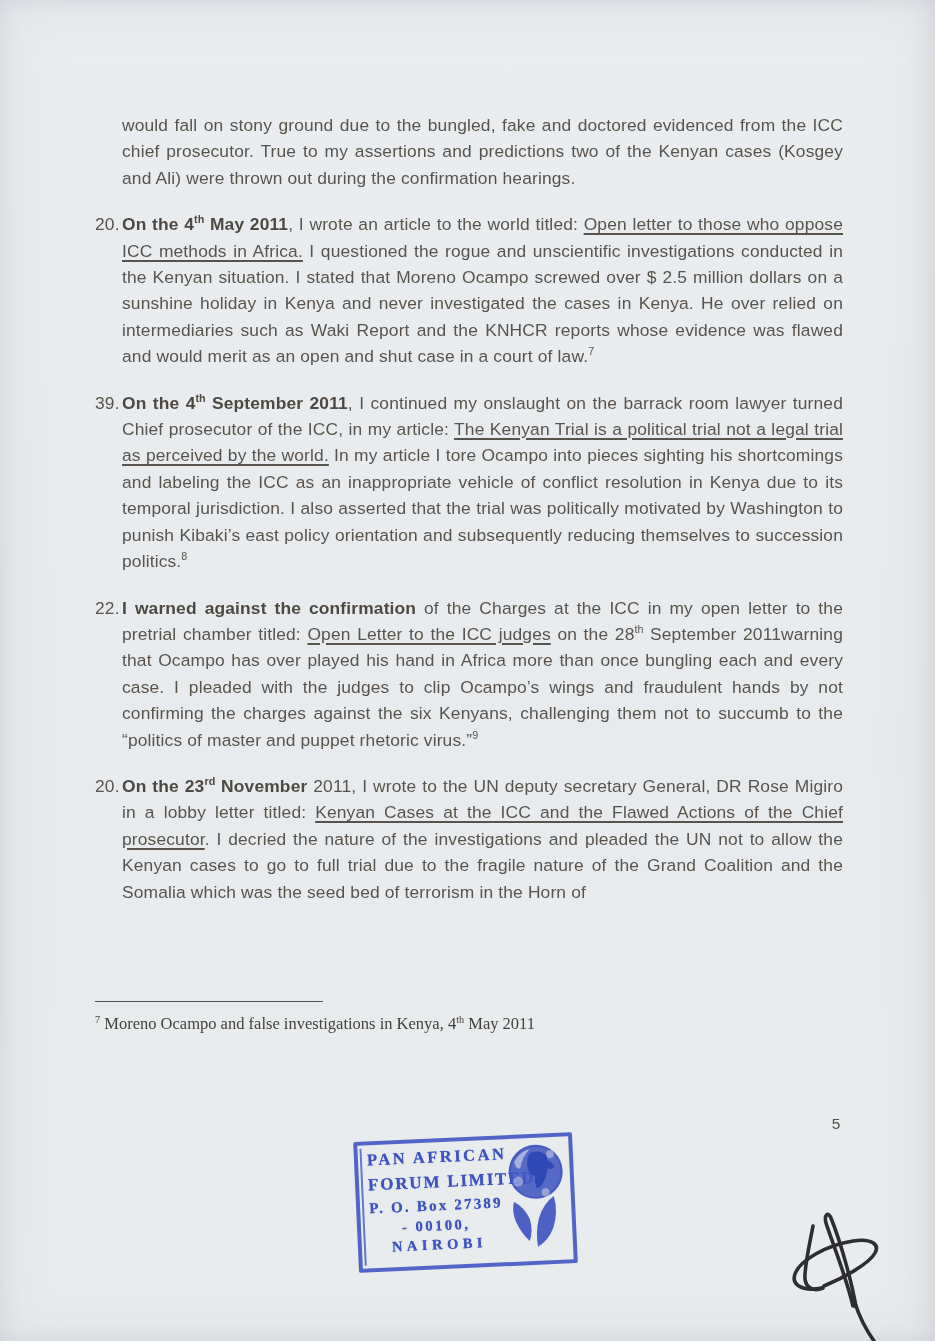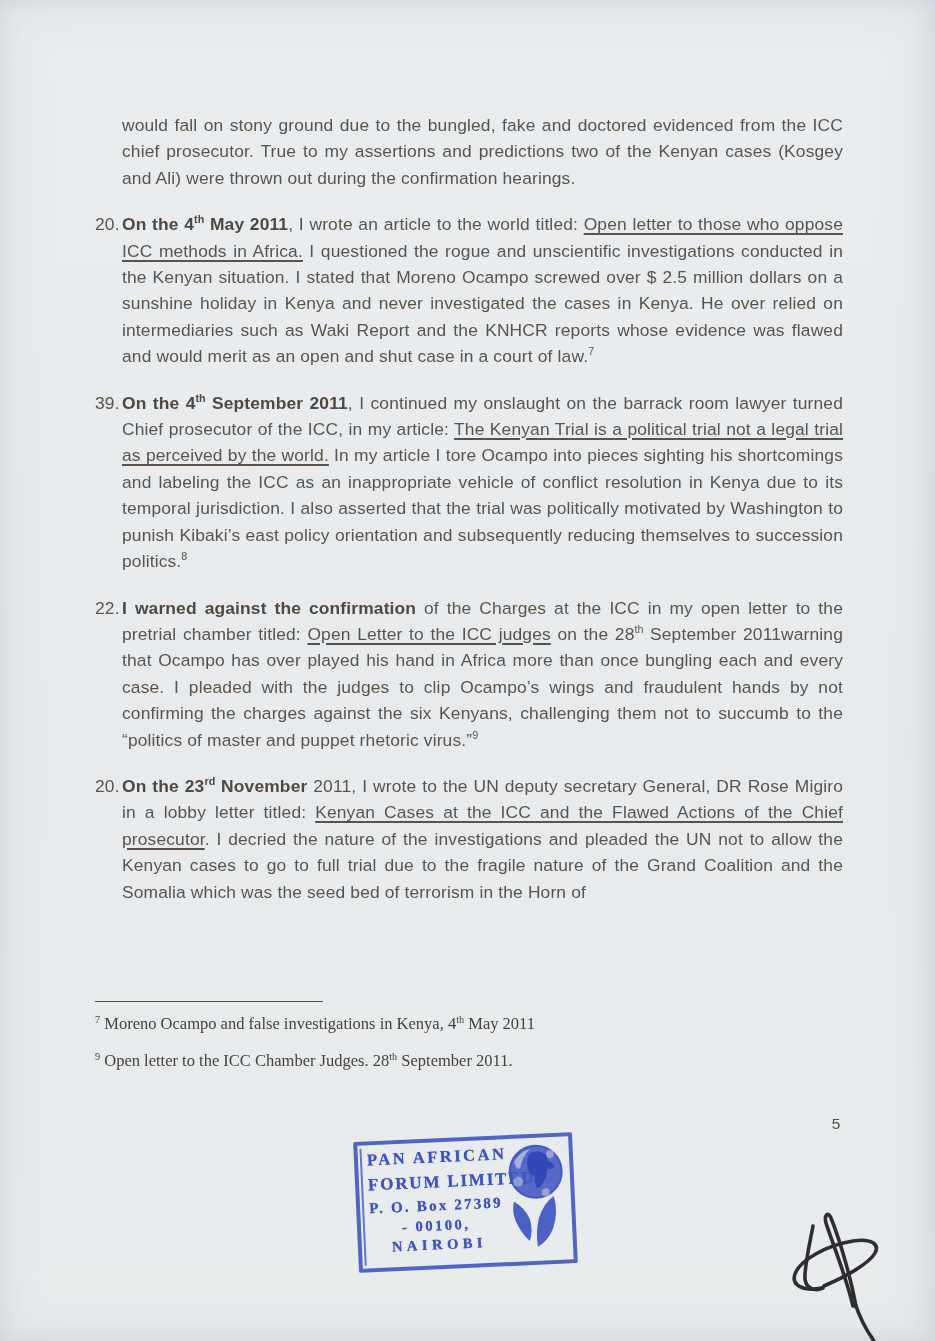--- a/index.html
+++ b/index.html
@@ -93,21 +93,20 @@
       <div class="para">
         <span class="pnum">20.</span>
         <div class="ptxt"><span class="b">On the 23</span><sup class="b">rd</sup><span class="b"> November</span><span> 2011, I wrote to the UN deputy secretary General, DR Rose Migiro in a lobby letter titled: </span><span class="u">Kenyan Cases at the ICC and the Flawed Actions of the Chief prosecutor</span><span>.  I decried the nature of the investigations and pleaded the UN not to allow the Kenyan cases to go to full trial due to the fragile nature of the Grand Coalition and the Somalia which was the seed bed of terrorism in the Horn of</span></div>
       </div>
     </div>
 
   <div class="footnotes">
     <div class="fn-divider"></div>
     <div>
         <div class="fn"><sup>7</sup><span> Moreno Ocampo and false investigations in Kenya, 4</span><sup>th</sup><span> May 2011</span></div>
-        <div class="fn"><sup>9</sup><span> Open letter to the ICC Chamber Judges. 28</span><sup>th</sup><span> September 2011.</span></div>
       </div>
   </div>
 
   <div class="page-number">5</div>
 
   <div class="stamp">
     <div class="stamp-inner-line"></div>
     <div class="stamp-text">
       <div class="st-1">PAN AFRICAN</div>
       <div class="st-2">FORUM LIMITED</div>

